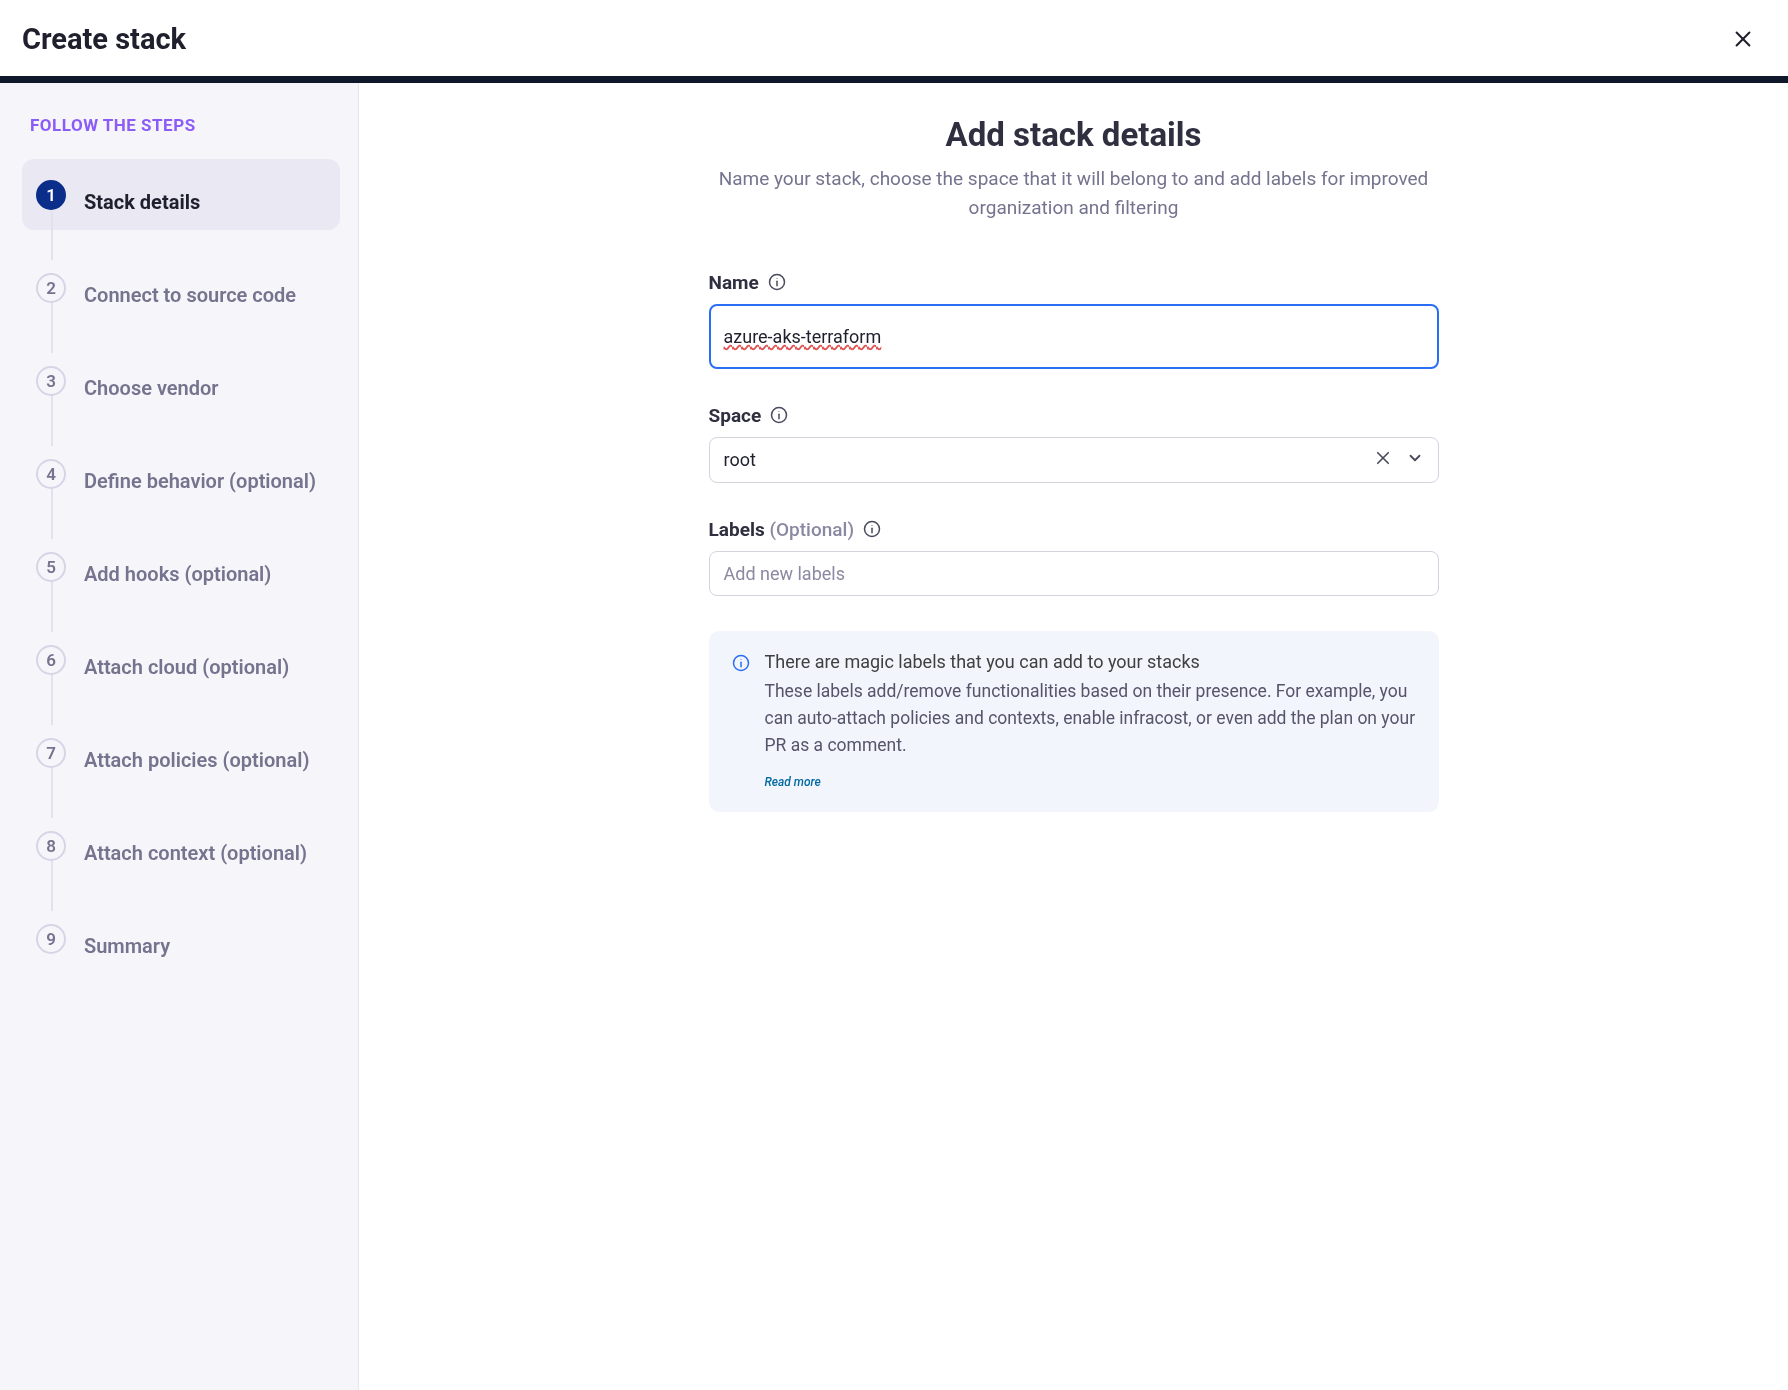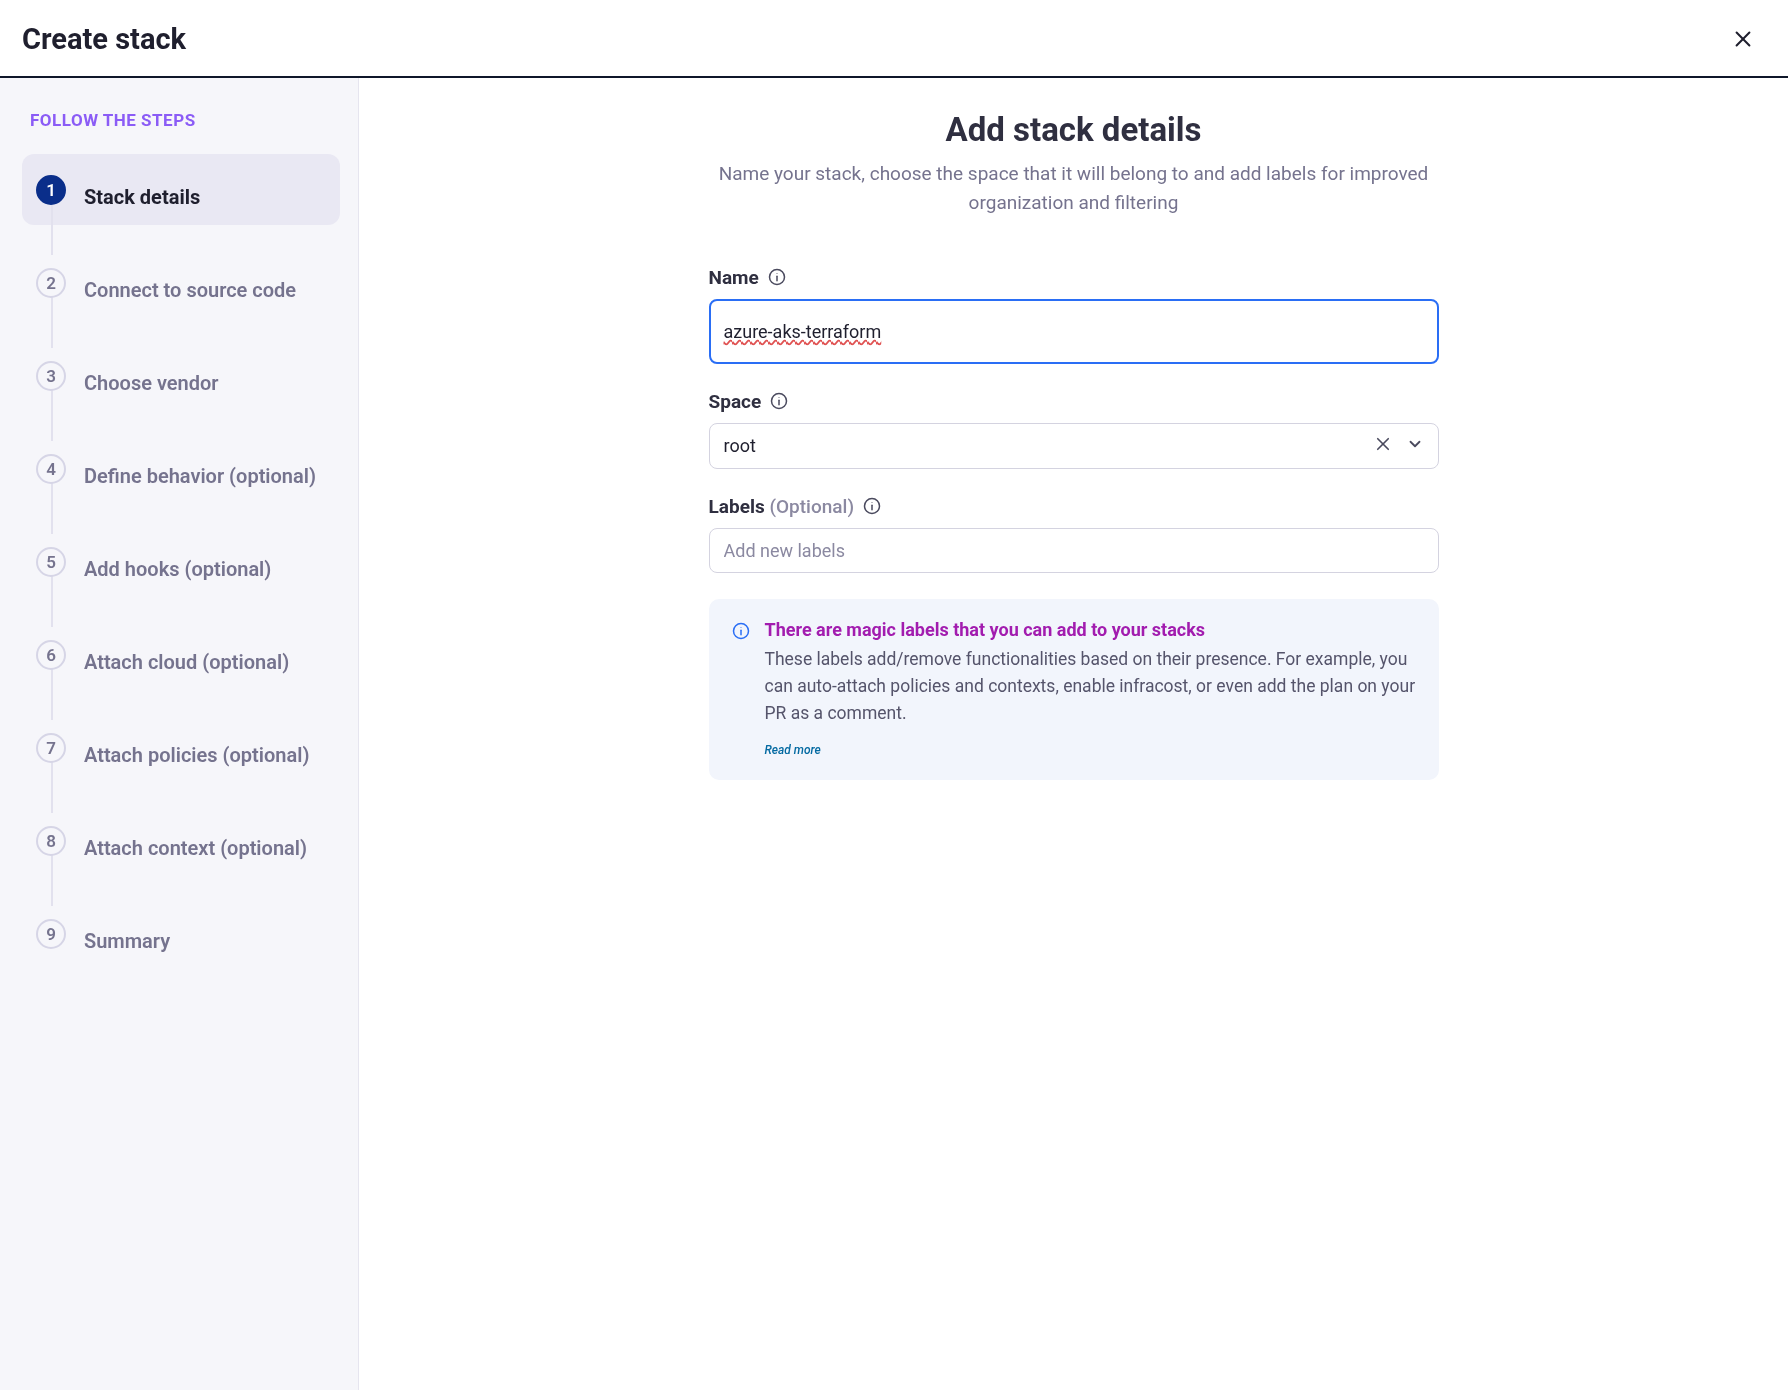--- a/index.html
+++ b/index.html
@@ -11,21 +11,21 @@
       font-family: -apple-system, BlinkMacSystemFont, "Segoe UI", Roboto, Helvetica, Arial, sans-serif;
       color: #1a1a2e;
       background: #fff;
     }
     
     .header {
       display: flex;
       align-items: center;
       justify-content: space-between;
       padding: 22px 28px 20px 22px;
-      border-bottom: 2px solid #0f172a;
+      border-bottom: 7px solid #0f172a;
     }
     .header h1 {
       font-size: 29px;
       font-weight: 700;
       color: #1f1f2e;
     }
     .close-btn {
       background: none;
       border: none;
       cursor: pointer;
@@ -131,21 +131,21 @@
     }
     .page-subtitle {
       font-size: 19px;
       text-align: center;
       color: #75738e;
       line-height: 1.55;
       margin-bottom: 48px;
     }
 
     .field {
-      margin-bottom: 26px;
+      margin-bottom: 35px;
     }
     .field-label-row {
       display: flex;
       align-items: center;
       gap: 8px;
       margin-bottom: 10px;
     }
     .field-label {
       font-size: 19px;
       font-weight: 700;
@@ -207,22 +207,22 @@
       gap: 14px;
       margin-bottom: 30px;
     }
     .callout-icon {
       color: #2a6ef5;
       flex-shrink: 0;
       margin-top: 2px;
     }
     .callout-title {
       font-size: 18px;
-      font-weight: 700;
-      color: #a21caf;
+      font-weight: 400;
+      color: #404040;
       margin-bottom: 6px;
     }
     .callout-body {
       font-size: 17.5px;
       color: #55546b;
       line-height: 1.55;
       margin-bottom: 12px;
     }
     .callout-link {
       color: #0369a1;

